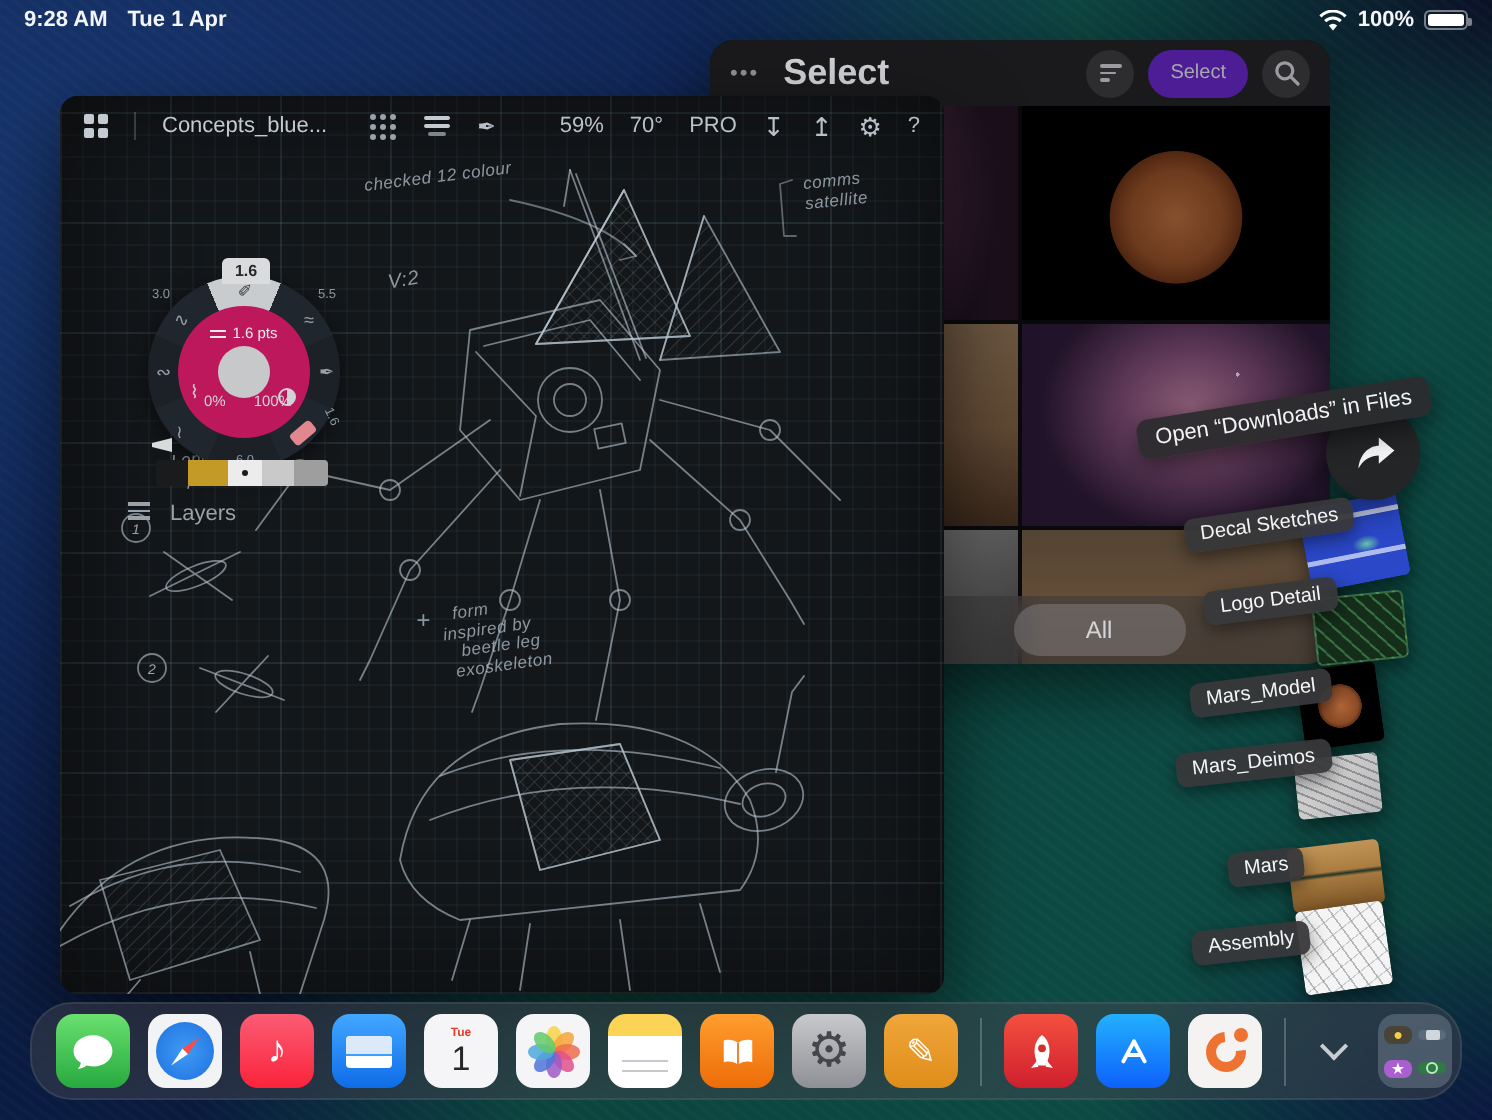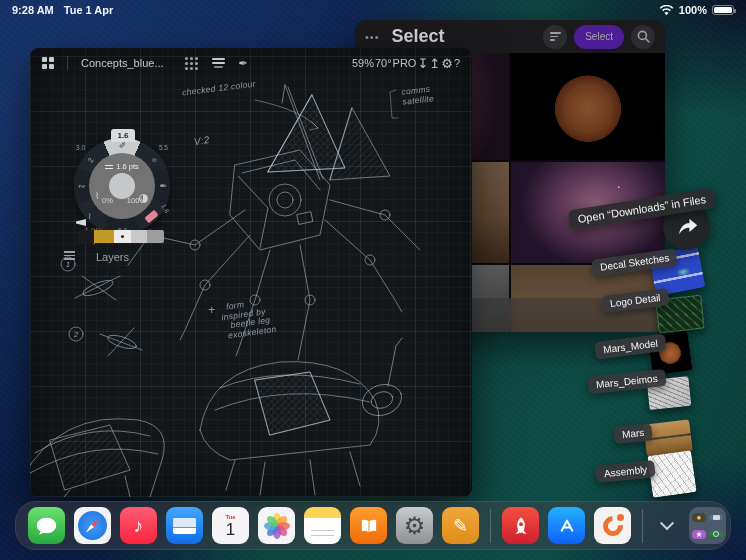--- a/index.html
+++ b/index.html
@@ -86,33 +86,33 @@
   .c-appgrid { display:grid; grid-template-columns:5px 5px; grid-template-rows:5px 5px; gap:2px; }
   .c-appgrid i { background:#c3cad1; border-radius:1px; }
   .c-divider { width:1px; height:14px; background:rgba(255,255,255,.18); }
   .c-title { font-size:11px; color:#c3cad1; }
   .c-tool-icons { display:flex; gap:14px; margin-left:8px; align-items:center; }
   .dotgrid { display:grid; grid-template-columns:repeat(3,3px); grid-template-rows:repeat(3,3px); gap:2px; }
   .dotgrid i { background:#9aa2aa; border-radius:50%; }
   .stack-icon { display:flex; flex-direction:column; gap:2px; align-items:center; }
   .stack-icon i { width:13px; height:2px; background:#c3cad1; border-radius:1px; }
   .stack-icon i:last-child { width:9px; background:#7d858d; }
-  .c-right { margin-left:auto; display:flex; gap:1px; align-items:center; color:#b9c0c8; }
+  .c-right { margin-left:auto; display:flex; gap:13px; align-items:center; color:#b9c0c8; }
   .c-right .ico { font-size:13px; }
 
   
   .wheel-tab { position:absolute; left:81px; top:81px; width:24px; height:13px; z-index:8;
     background:#d9dbdd; border-radius:3px 3px 0 0; color:#26282a; font-size:8px; font-weight:700;
     display:flex; align-items:center; justify-content:center; }
   .wheel { position:absolute; left:44px; top:90px; width:96px; height:96px; z-index:7; }
   .wheel .ring { position:absolute; inset:0; border-radius:50%;
     background:conic-gradient(from -22.5deg, #c9ccce 0 45deg, #20262d 45deg 90deg, #1c2127 90deg 135deg,
       #20262d 135deg 180deg, #1c2127 180deg 225deg, #20262d 225deg 270deg, #1c2127 270deg 315deg, #20262d 315deg 360deg);
     box-shadow:0 3px 10px rgba(0,0,0,.55); }
-  .wheel .inner { position:absolute; inset:15px; border-radius:50%; background:#737373; }
+  .wheel .inner { position:absolute; inset:15px; border-radius:50%; background:#be185d; }
   .wheel .size-row { position:absolute; top:9px; left:0; right:0; text-align:center; color:#e8eaed; font-size:7.5px; }
   .wheel .size-row b { display:inline-block; width:8px; height:4px; border-top:1.5px solid #e8eaed; border-bottom:1.5px solid #e8eaed; margin-right:3px; vertical-align:middle; }
   .wheel .center-dot { position:absolute; left:50%; top:50%; width:26px; height:26px; margin:-13px 0 0 -13px; border-radius:50%; background:#c6c8ca; }
   .wheel .op-min { position:absolute; left:13px; bottom:14px; color:#d3d7da; font-size:7.5px; }
   .wheel .op-max { position:absolute; right:9px; bottom:14px; color:#d3d7da; font-size:7.5px; }
   .halfmoon { position:absolute; right:7px; top:41px; width:9px; height:9px; border-radius:50%;
     border:1px solid #cfd3d6; background:linear-gradient(90deg, transparent 50%, #cfd3d6 50%); }
   .squig { position:absolute; left:6px; top:38px; color:#cfd3d6; font-size:9px; }
   .ring-glyph { position:absolute; color:#98a0a8; font-size:9px; z-index:8; }
   .ring-num { position:absolute; color:#8d959d; font-size:6.5px; z-index:8; }
@@ -124,21 +124,21 @@
   .palette { position:absolute; left:48px; top:182px; width:86px; height:13px; display:flex; z-index:7;
     border-radius:2px; overflow:hidden; }
   .palette i { position:relative; }
   .palette i:nth-child(1){flex:1.1; background:#1a1b1d;}
   .palette i:nth-child(2){flex:1.4; background:#c49a26;}
   .palette i:nth-child(3){flex:1.2; background:#ececec;}
   .palette i:nth-child(4){flex:1.1; background:#c9c9c9;}
   .palette i:nth-child(5){flex:1.2; background:#9e9e9e;}
   .palette .sel-dot { position:absolute; left:50%; top:50%; width:3px; height:3px; margin:-1.5px; background:#1c1c1c; border-radius:50%; }
 
-  .layers-btn { position:absolute; left:34px; top:203px; z-index:7; display:flex; gap:21px; align-items:flex-start;
+  .layers-btn { position:absolute; left:34px; top:203px; z-index:7; display:flex; gap:10px; align-items:flex-start;
     color:#9aa1a8; font-size:11px; }
   .layers-btn .bars { display:flex; flex-direction:column; gap:2px; }
   .layers-btn .bars i { width:11px; height:1.5px; background:#9aa1a8; }
 
   
   .anno { position:absolute; color:rgba(180,192,201,.75); font-style:italic; font-size:8.5px; line-height:9.5px;
     z-index:6; letter-spacing:.3px; white-space:nowrap; }
 
   
   .tooltip { position:absolute; left:568px; top:199px; z-index:12; transform:rotate(-9deg);
@@ -269,20 +269,21 @@
   <div class="lib-grid">
     <div class="photo ph-nebula1"></div>
     <div class="photo ph-mars"></div>
     <div class="photo ph-hills"></div>
     <div class="photo ph-nebula2"></div>
     <div class="photo ph-satellite"></div>
     <div class="photo ph-desert2"></div>
   </div>
   <div class="lib-tabs">
     <span class="lib-tab-months">Months</span>
+    <span class="lib-tab-allpill">All</span>
   </div>
 </div>
 
 <div class="concepts">
   <div class="canvas"></div>
 
   <svg class="sketch-svg" width="442" height="449" viewBox="0 0 442 449">
     <defs>
       <pattern id="xh1" width="5" height="5" patternUnits="userSpaceOnUse" patternTransform="rotate(45)">
         <line x1="0" y1="0" x2="0" y2="5" stroke="rgba(180,195,205,0.30)" stroke-width="0.6"></line>

